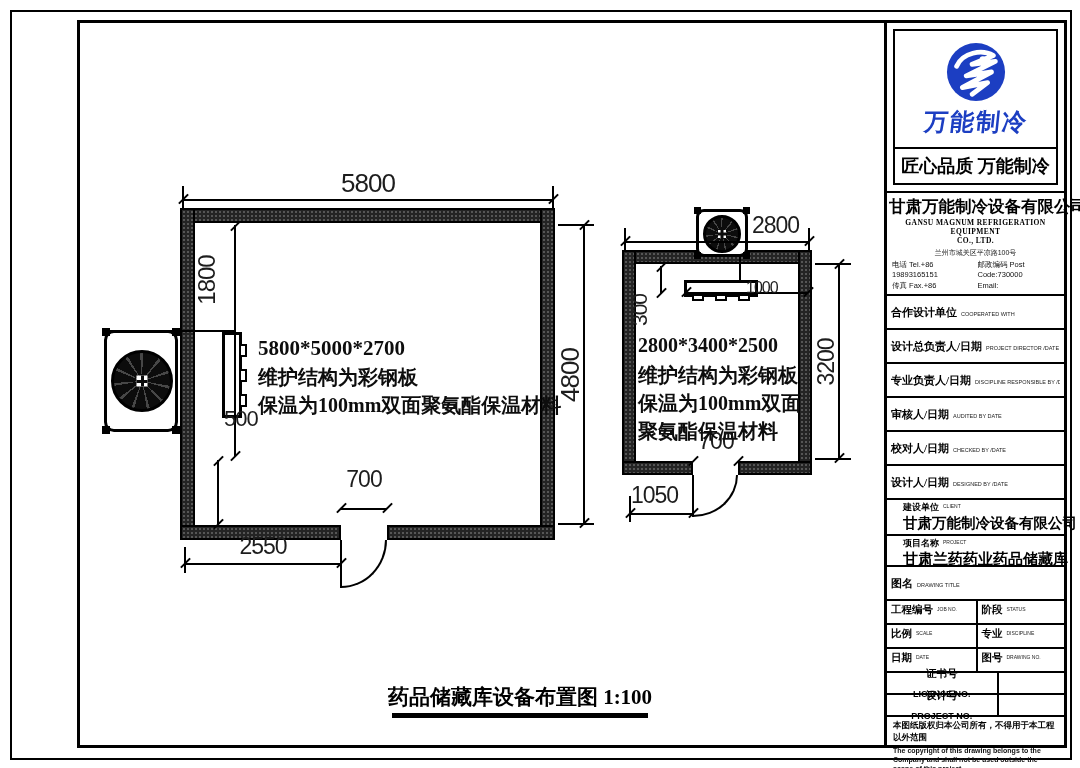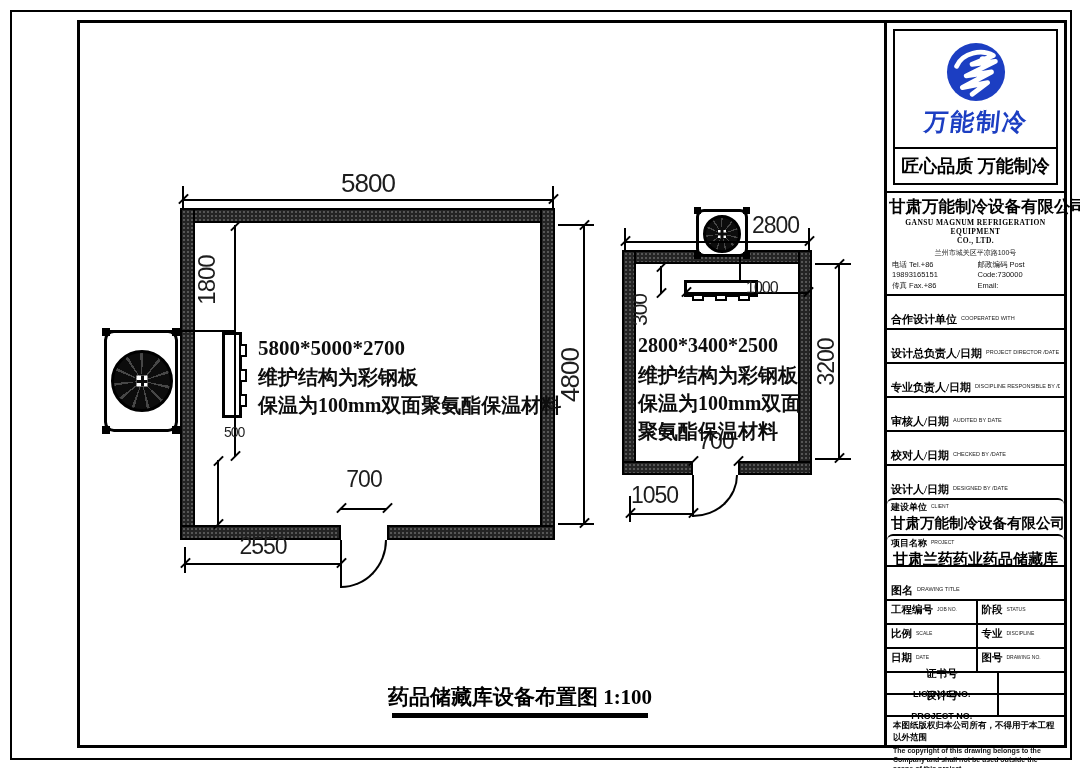--- a/index.html
+++ b/index.html
@@ -47,24 +47,24 @@
   .tb-logo-art{height:116px;display:flex;flex-direction:column;align-items:center;justify-content:center;gap:3px;}
   .tb-brand{color:var(--brand-blue,#1c3ec2);font-weight:bold;font-size:24px;letter-spacing:2px;
             font-family:"Liberation Serif",serif;transform:skewX(-6deg);white-space:nowrap;}
   .tb-slogan{border-top:2px solid #000;text-align:center;font-weight:bold;font-size:18px;padding:5px 0;
              font-family:"Liberation Serif",serif;white-space:nowrap;}
   .tb-company{border-top:2px solid #000;margin-top:6px;text-align:center;padding:3px 2px 1px;}
   .tb-company-cn{font-size:16.5px;font-weight:bold;font-family:"Liberation Serif",serif;white-space:nowrap;}
   .tb-company-en{font-size:7.5px;font-weight:bold;letter-spacing:.4px;margin-top:0;font-family:"Liberation Serif",serif;}
   .tb-addr{font-size:7px;text-align:center;padding:2px 0 1px;color:#222;}
   .tb-contact{font-size:7.5px;padding:1px 5px 3px;display:grid;grid-template-columns:1.05fr 1fr;row-gap:2px;color:#111;}
-  .tb-row{border-top:2px solid #000;height:26px;padding:16px 4px;display:flex;gap:4px;align-items:flex-start;}
+  .tb-row{border-top:2px solid #000;height:26px;padding:16px 4px;display:flex;gap:4px;align-items:center;}
   .tb-row .cn{font-size:11px;font-weight:bold;font-family:"Liberation Serif",serif;white-space:nowrap;}
   .tb-row .en{font-size:5.5px;margin-top:3px;white-space:nowrap;overflow:hidden;color:#222;}
-  .tb-valrow{border-top:2px solid #000;padding:1px 4px 2px;border-radius:6px;}
+  .tb-valrow{border-top:2px solid #000;padding:1px 16px 2px;}
   .mini{display:flex;gap:4px;}
   .mini .cn{font-size:9px;font-weight:bold;font-family:"Liberation Serif",serif;white-space:nowrap;}
   .mini .en{font-size:5px;margin-top:2px;color:#222;}
   .tb-val{text-align:center;font-weight:bold;font-family:"Liberation Serif",serif;white-space:nowrap;}
   .tb-grid{display:grid;grid-template-columns:1fr 1fr;}
   .tb-cell{border-top:2px solid #000;height:24px;padding:2px 4px;display:flex;gap:4px;align-items:flex-start;}
   .tb-cell.r{border-left:2px solid #000;}
   .tb-cell .cn{font-size:10.5px;font-weight:bold;font-family:"Liberation Serif",serif;white-space:nowrap;}
   .tb-cell .en{font-size:5px;margin-top:3px;color:#222;}
   .tb-lic{border-top:2px solid #000;height:22px;display:flex;}
@@ -124,21 +124,21 @@
   <div class="dim v" style="left:570px;top:375px;font-size:26px">4800</div>
 
   <div class="vline" style="left:234px;top:225px;height:232px"></div>
   <span class="tick" style="left:235px;top:226px"></span>
   <span class="tick" style="left:235px;top:456px"></span>
   <div class="dim v" style="left:207px;top:280px;font-size:24px">1800</div>
 
   <div class="vline" style="left:217px;top:460px;height:65px"></div>
   <span class="tick" style="left:218px;top:461px"></span>
   <span class="tick" style="left:218px;top:524px"></span>
-  <div class="dim" style="left:224px;top:424px;font-size:14px">500</div>
+  <div class="dim" style="left:224px;top:406px;font-size:22px">500</div>
 
   <div class="hline" style="left:341px;top:508px;width:46px"></div>
   <span class="tick" style="left:341px;top:508px"></span>
   <span class="tick" style="left:387px;top:508px"></span>
   <div class="dim" style="left:333px;top:466px;width:62px;text-align:center;font-size:23px">700</div>
 
   <div class="hline" style="left:185px;top:563px;width:156px"></div>
   <div class="vline" style="left:184px;top:547px;height:26px"></div>
   <span class="tick" style="left:185px;top:563px"></span>
   <span class="tick" style="left:341px;top:563px"></span>

